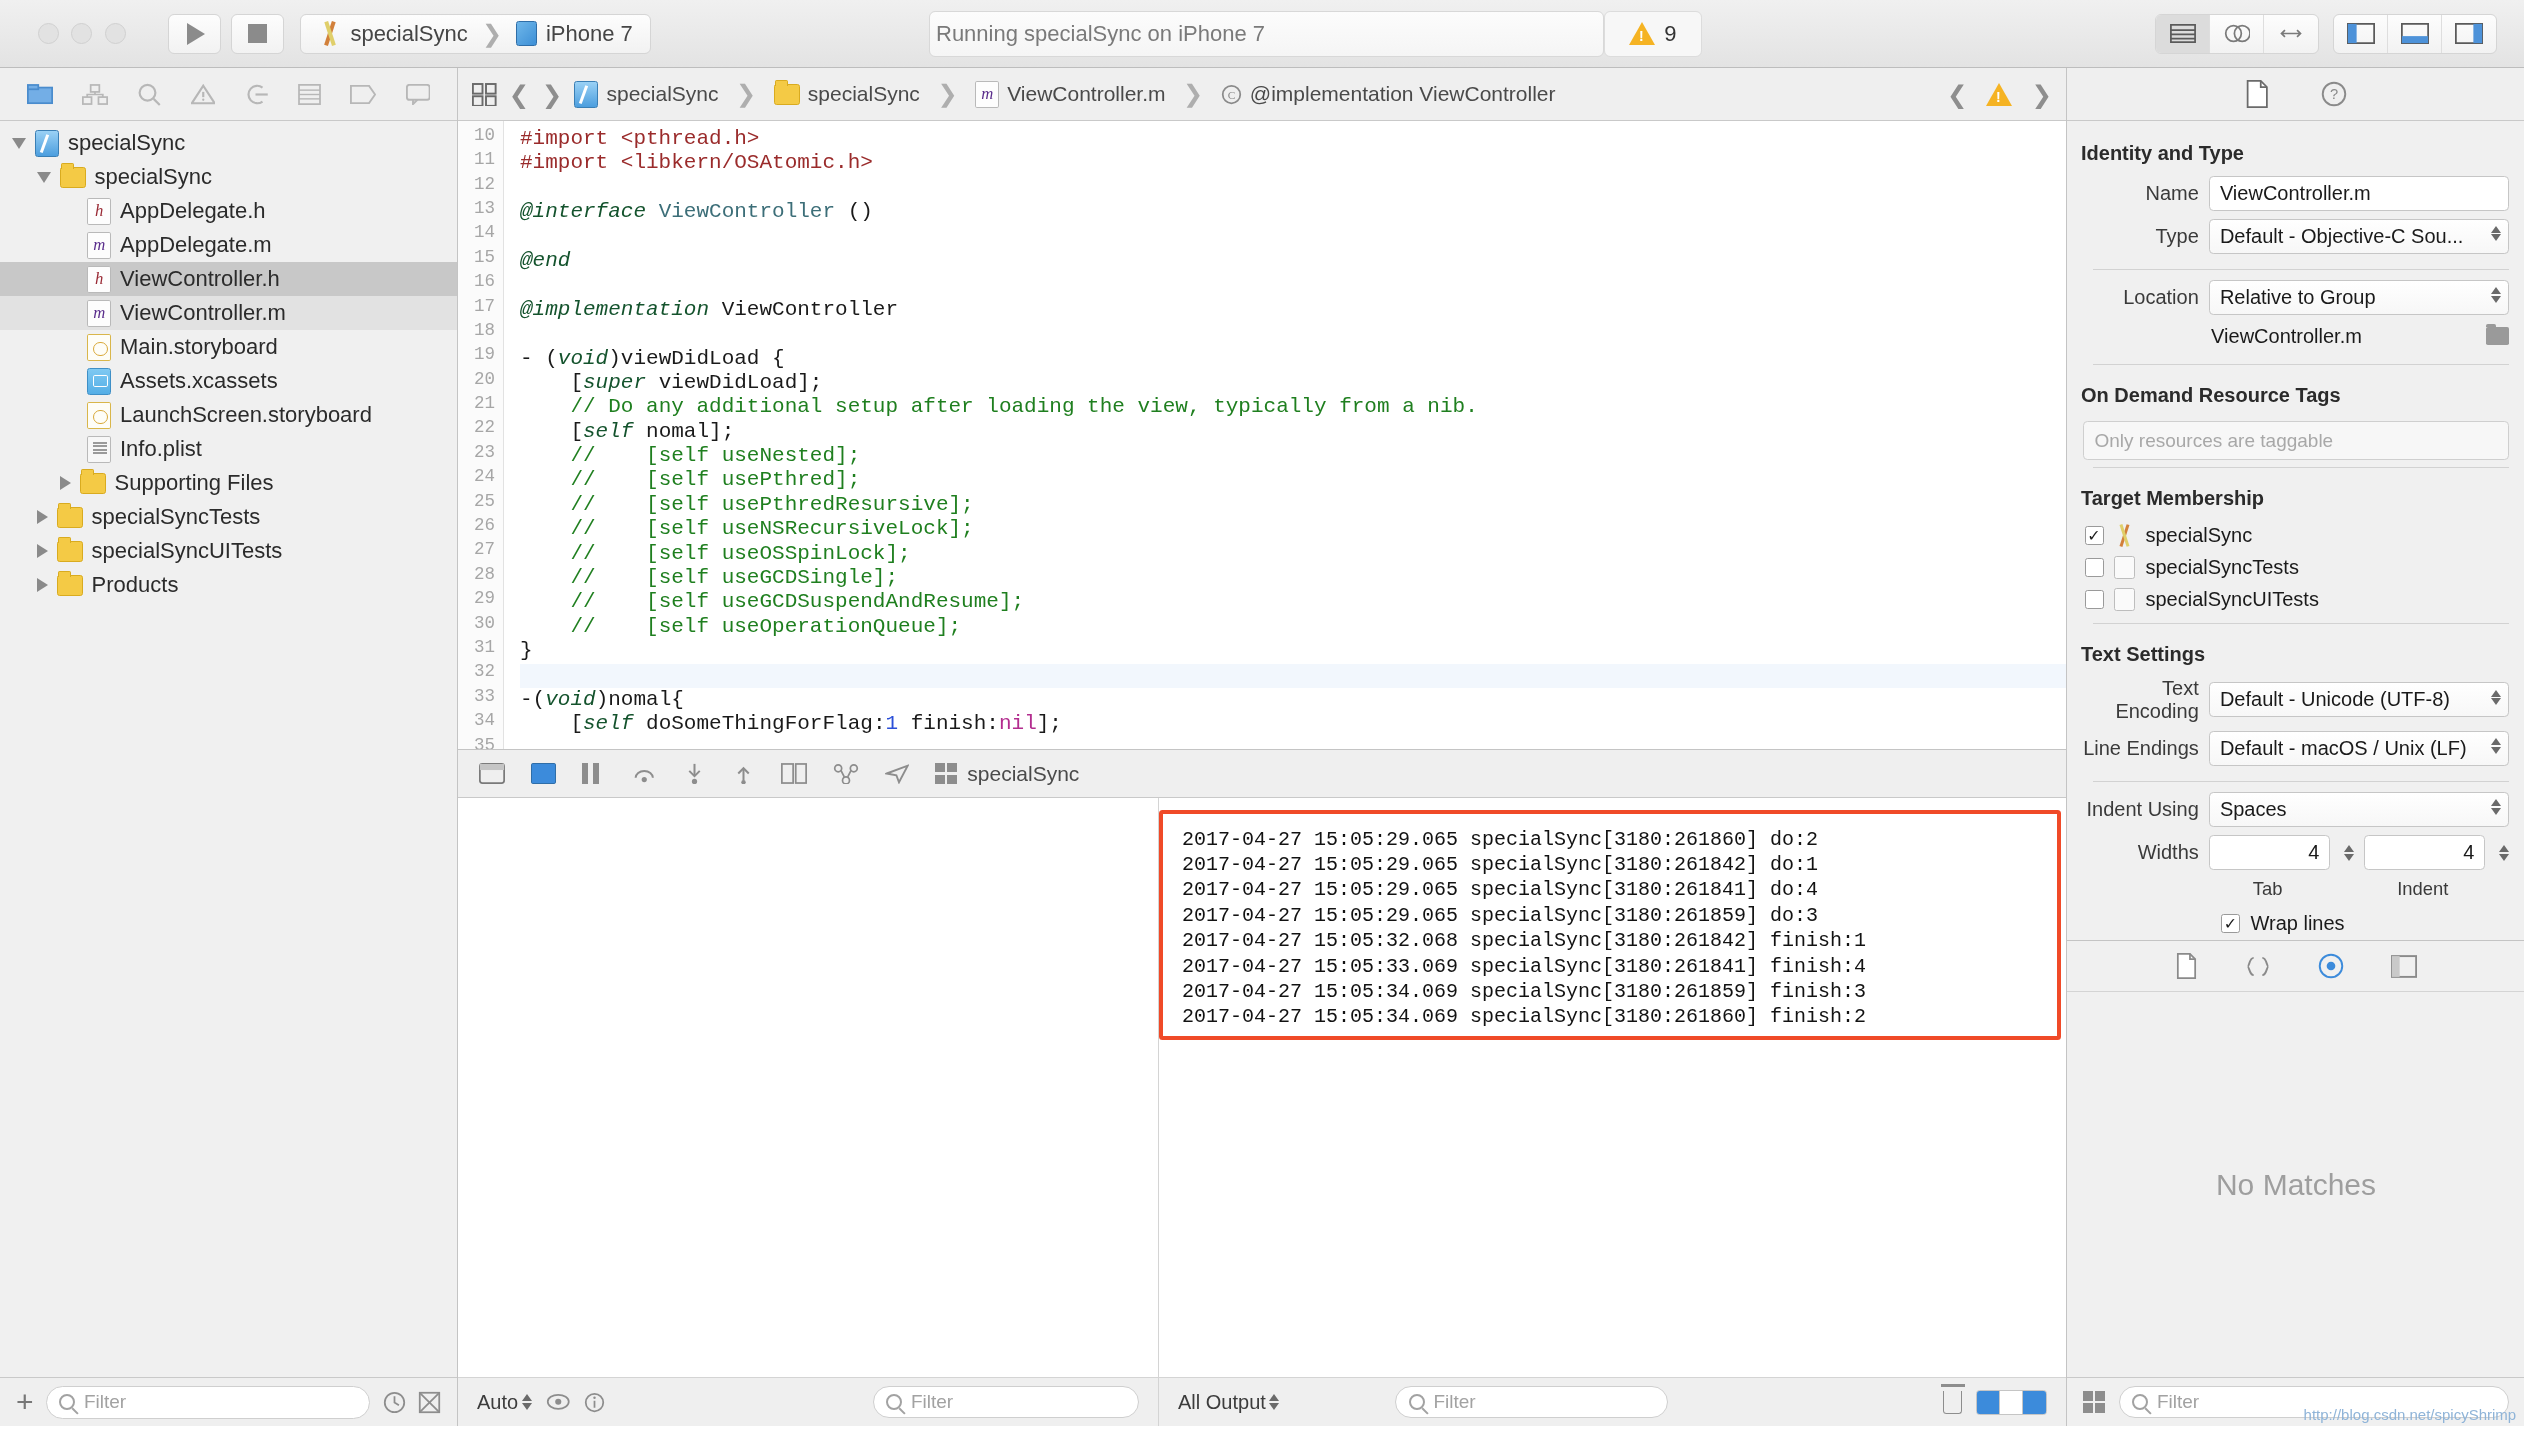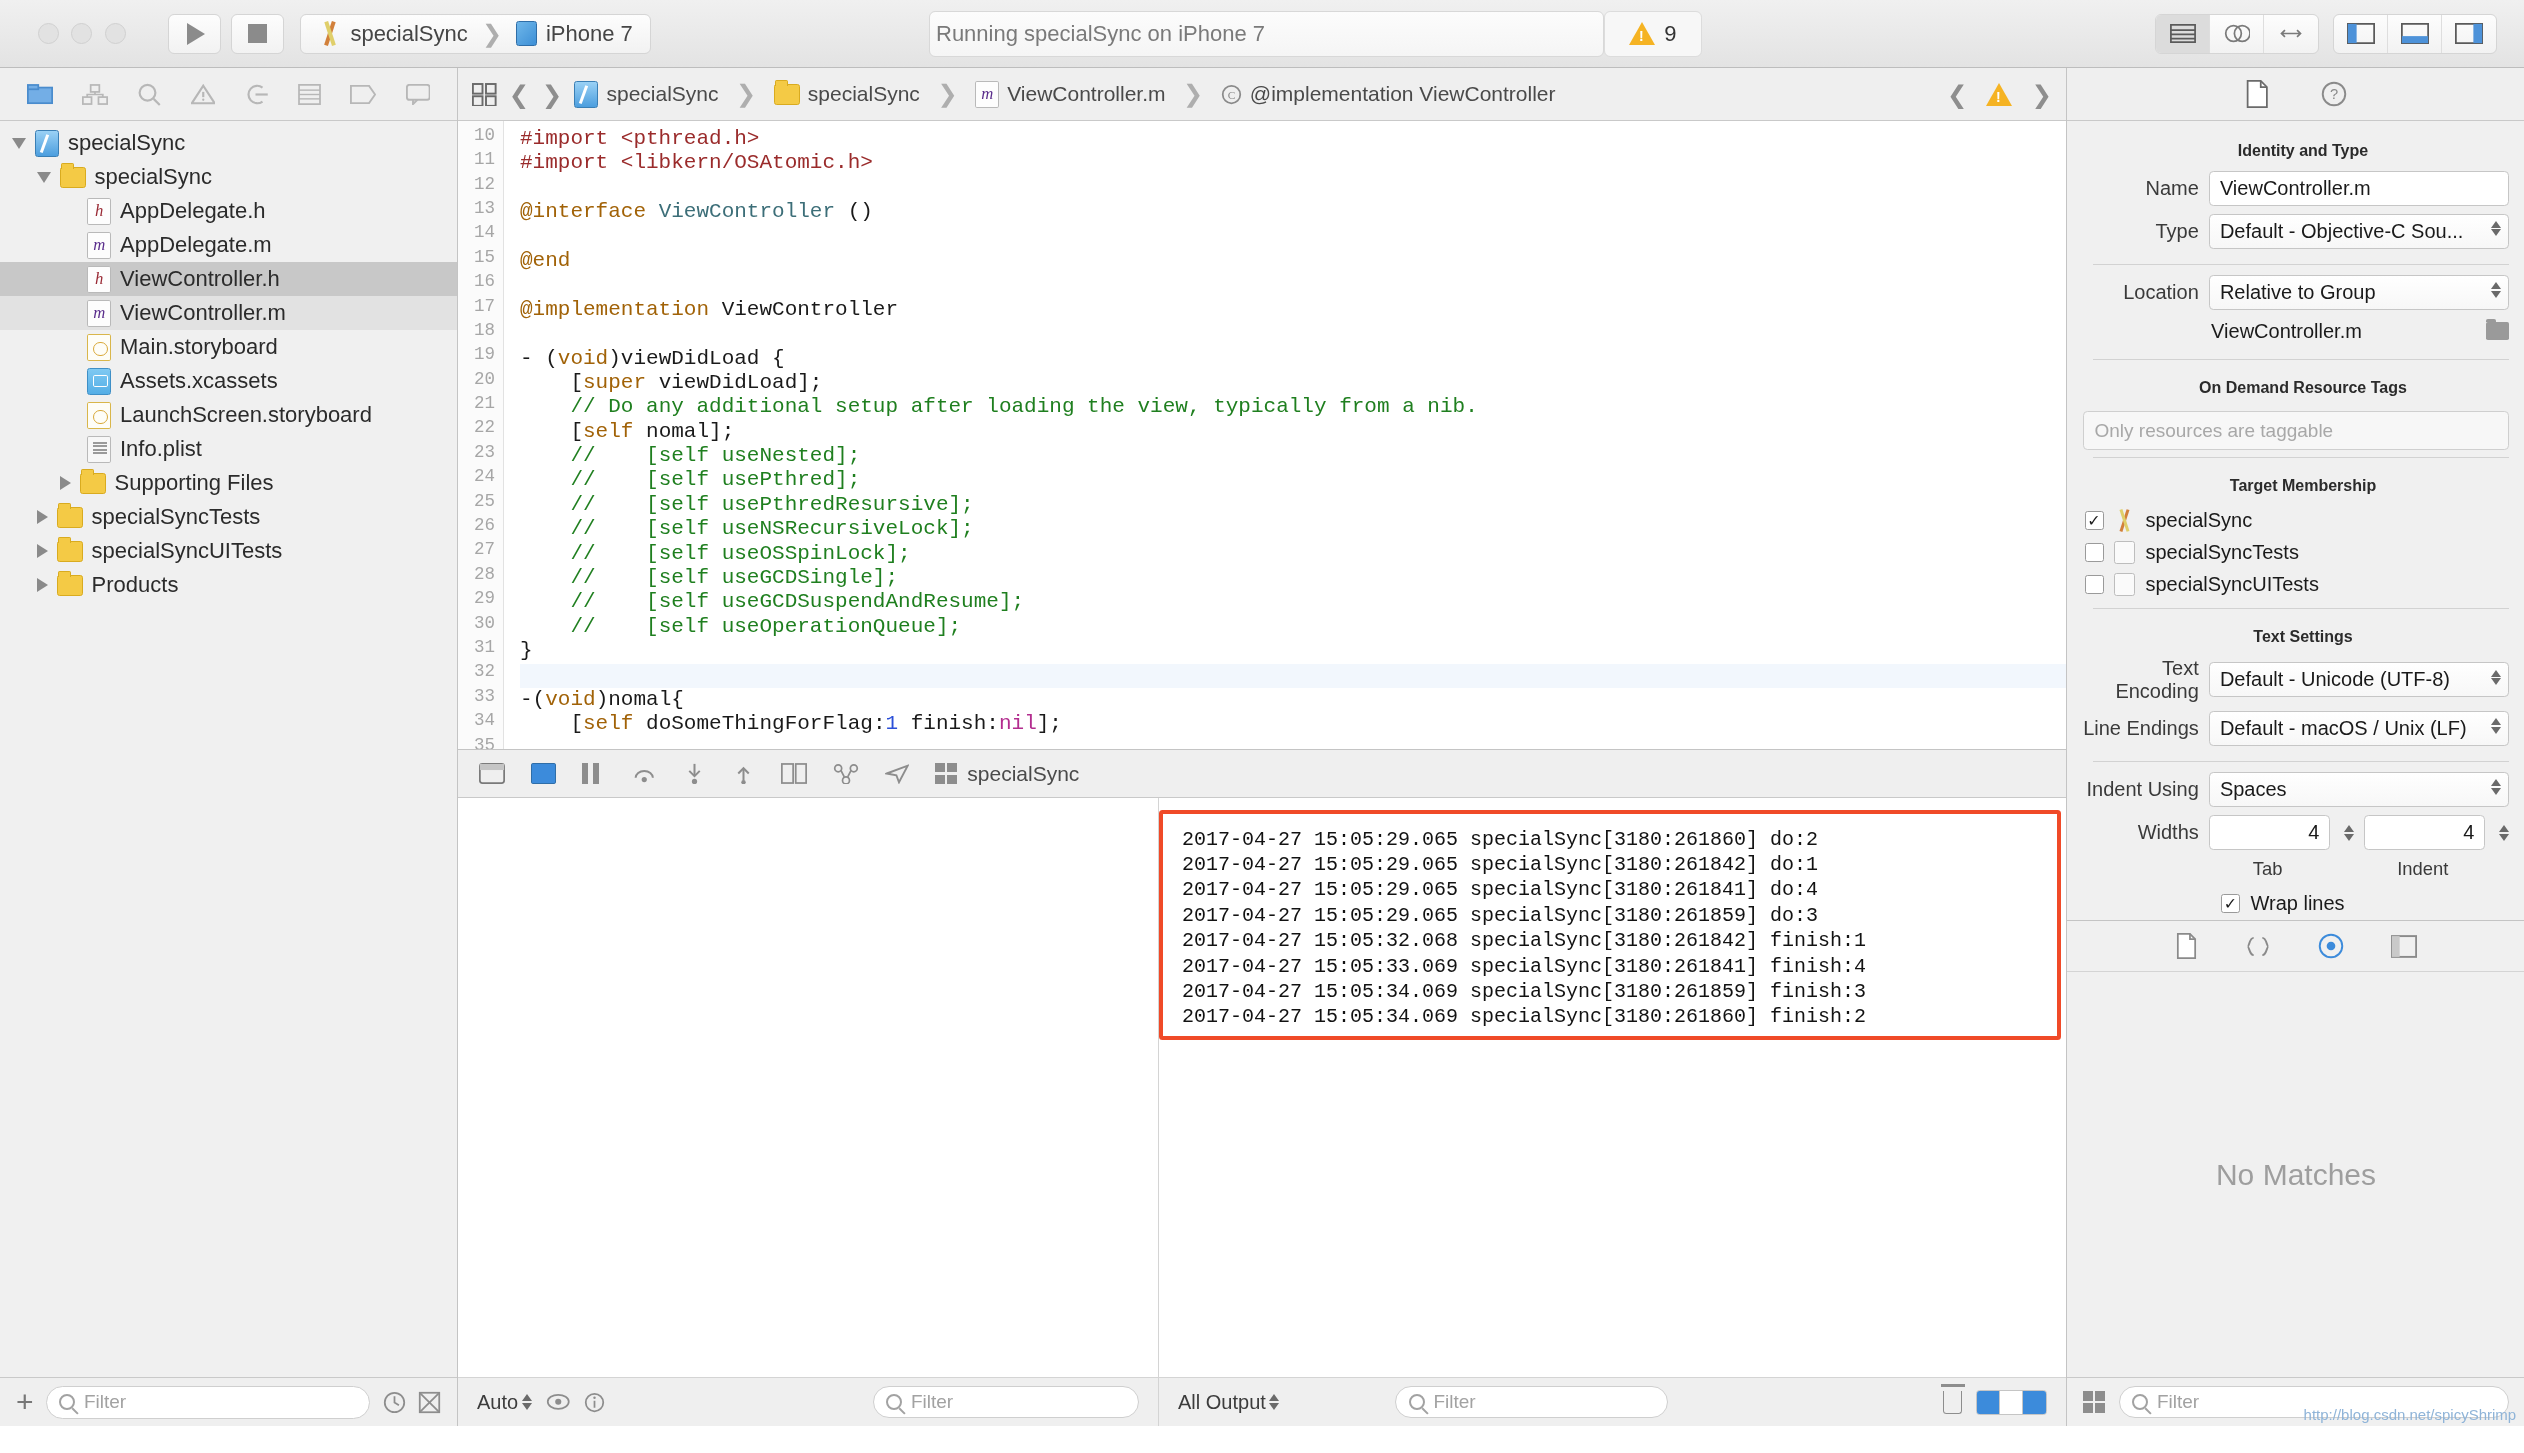--- a/index.html
+++ b/index.html
@@ -150,21 +150,21 @@
     padding-top:1.8px;
   }
   .gutter div{height:24.4px;line-height:24.4px;padding-right:8px;}
   .code{
     flex:1;font-family:"Liberation Mono",monospace;font-size:21px;
     line-height:24.4px;color:#1a1a1a;white-space:pre;padding-left:16px;padding-top:6px;
     overflow:hidden;
   }
   .code div{height:24.4px;}
   .code div.hl{background:#f2f7fd;}
-  .kw{color:#a16207;} .pp{color:#9a2b2b;} .ty{color:#3c6e78;} .cm{color:#1f7f1f;}
+  .kw{color:#14532d;font-style:italic;} .pp{color:#9a2b2b;} .ty{color:#3c6e78;} .cm{color:#1f7f1f;}
   .num{color:#2b4fd8;} .nil{color:#b32d8f;} .pl{color:#1a1a1a;}
 
   
   .debugbar{
     height:49px;flex:0 0 49px;background:#efefef;border-top:0.9px solid #c4c4c4;border-bottom:0.9px solid #c9c9c9;
     display:flex;align-items:center;gap:26px;padding:0 21px;font-size:21px;color:#4a4a4a;
   }
   .dbg-ico{width:24.5px;height:21px;border:1.8px solid #8d8d8d;border-radius:2.6px;}
   .dbg-ico.flag{background:#3c8bdb;border-color:#2f6ea8;border-radius:1.8px;}
   .dbg-ico.pause{border:none;display:flex;gap:5.3px;}
@@ -203,21 +203,21 @@
 
   
   .inspector{
     width:458px;flex:0 0 458px;background:#f0f0f0;display:flex;flex-direction:column;
   }
   .insp-tabs{
     height:53px;flex:0 0 53px;display:flex;align-items:center;justify-content:center;gap:51px;
     border-bottom:0.9px solid #c9c9c9;background:#efefef;
   }
   .insp-scroll{flex:0 0 auto;padding:12.3px 0 0 0;}
-  .secthead{font-size:16px;font-weight:bold;color:#2b2b2b;padding:8.8px 0 10.5px 14px;text-align:center;}
+  .secthead{font-size:20px;font-weight:bold;color:#2b2b2b;padding:8.8px 0 10.5px 14px;}
   .frow{display:flex;align-items:center;gap:10.5px;padding:0 16px 8px 8.8px;}
   .flbl{width:123px;text-align:right;font-size:20px;color:#3a3a3a;flex:0 0 123px;}
   .ffield{
     flex:1;height:35px;border:0.9px solid #c6c6c6;border-radius:4.4px;background:#fff;
     display:flex;align-items:center;padding:0 9.6px;font-size:20px;color:#1a1a1a;
   }
   .fselect{
     flex:1;height:35px;border:0.9px solid #c6c6c6;border-radius:4.4px;background:linear-gradient(#ffffff,#f7f7f7);
     display:flex;align-items:center;padding:0 9.6px;font-size:20px;color:#1a1a1a;position:relative;
   }

